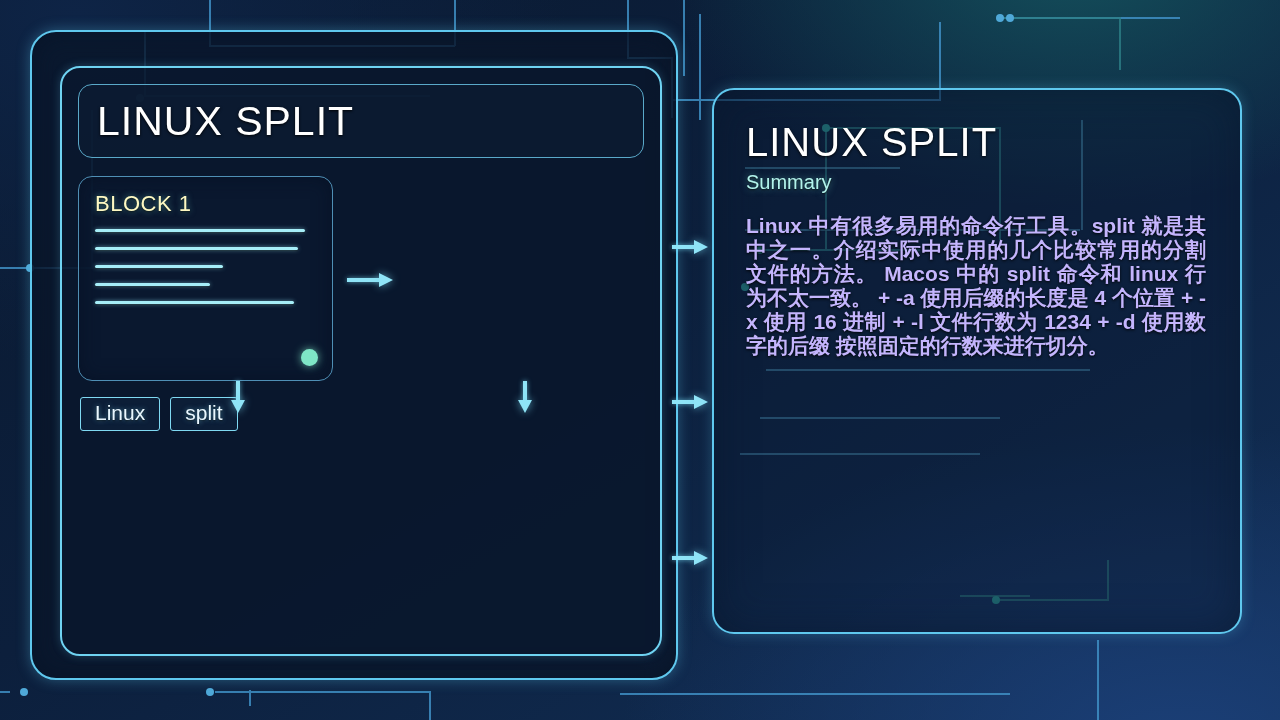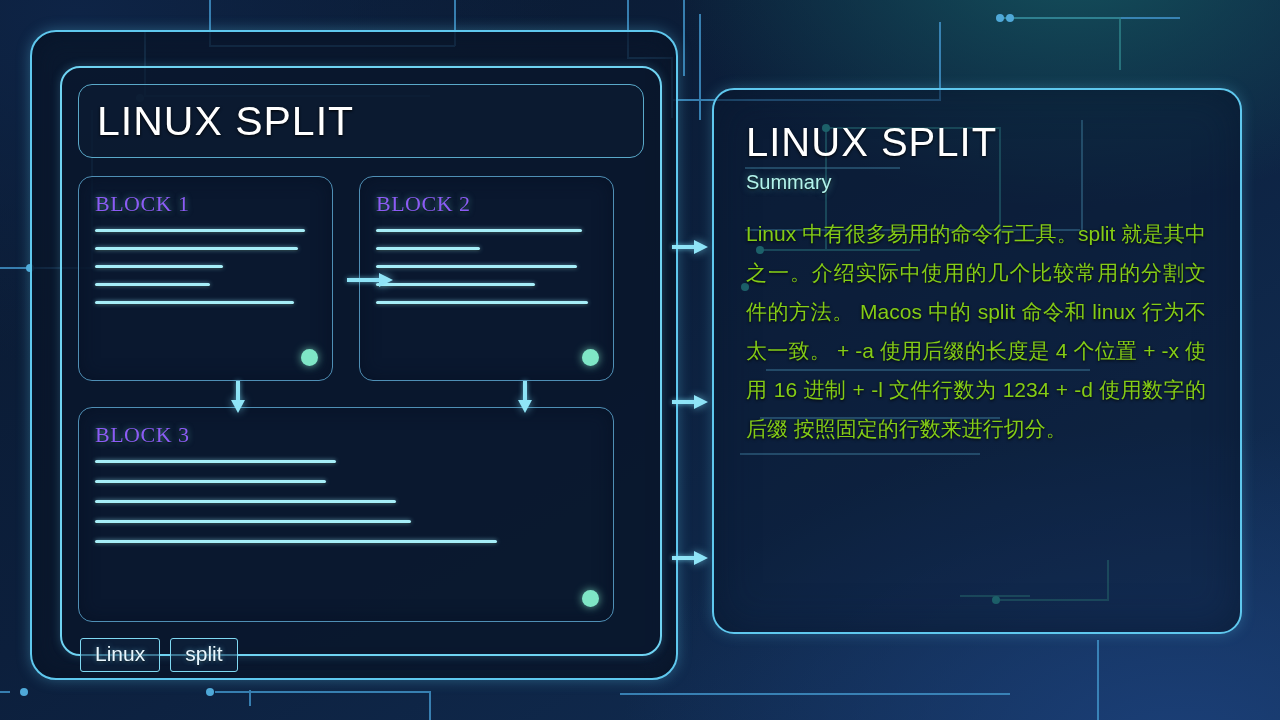--- a/index.html
+++ b/index.html
@@ -68,25 +68,24 @@
     border-radius: 14px;
     background: rgba(11,26,48,0.62);
     padding: 14px 16px 14px 16px;
     box-shadow: inset 0 0 18px rgba(6,16,34,0.7);
   }
   .block.half { width: 255px; height: 205px; }
   .block.full { width: 536px; height: 215px; margin-top: 26px; }
 
   .block-title {
     font-size: 22px; font-weight: 300;
-    color: #8b5cf6;
+    color: #fef9c3;
     letter-spacing: 0.5px;
     text-shadow: 0 0 6px rgba(120,230,215,0.55), 0 1px 2px rgba(0,0,0,0.9);
     margin-bottom: 12px;
-    font-family: Liberation Serif, serif;
   }
   .line {
     height: 3px;
     background: #a6eef8;
     border-radius: 2px;
     margin-bottom: 15px;
     box-shadow: 0 0 4px rgba(150,230,250,0.6), 0 1px 2px rgba(0,0,0,0.8);
   }
   .block.full .line { margin-bottom: 17px; }
   .dot {
@@ -171,22 +170,22 @@
     letter-spacing: 1px;
     text-shadow: 0 1px 3px rgba(0,0,0,0.9);
     margin-bottom: 6px;
   }
   #right-panel .r-sub {
     font-size: 20px; font-weight: 400; color: #b2f3ec;
     text-shadow: 0 0 7px rgba(120,230,215,0.5), 0 1px 2px rgba(0,0,0,0.9);
     margin-bottom: 20px;
   }
   #right-panel .r-body {
-    font-size: 21px; font-weight: 400; line-height: 39px;
-    color: #84cc16;
+    font-size: 21px; font-weight: 700; line-height: 24px;
+    color: #c4b5fd;
     text-shadow: 0 1px 3px rgba(0,0,0,0.95);
     text-align: justify;
   }
 </style>
 </head>
 <body>
 
 <div id="bg-base"></div>
 
 <svg id="bg-circuit" width="1280" height="720" viewBox="0 0 1280 720">
@@ -251,41 +250,23 @@
         <div class="block half">
           <div class="block-title">BLOCK 1</div>
           <div class="line" style="width:95%"></div>
           <div class="line" style="width:92%"></div>
           <div class="line" style="width:58%"></div>
           <div class="line" style="width:52%"></div>
           <div class="line" style="width:90%"></div>
           <div class="dot"></div>
         </div>
 
-        <div class="block half">
-          <div class="block-title">BLOCK 2</div>
-          <div class="line" style="width:93%"></div>
-          <div class="line" style="width:47%"></div>
-          <div class="line" style="width:91%"></div>
-          <div class="line" style="width:72%"></div>
-          <div class="line" style="width:96%"></div>
-          <div class="dot"></div>
-        </div>
 
       </div>
 
-      <div class="block full">
-        <div class="block-title">BLOCK 3</div>
-        <div class="line" style="width:48%"></div>
-        <div class="line" style="width:46%"></div>
-        <div class="line" style="width:60%"></div>
-        <div class="line" style="width:63%"></div>
-        <div class="line" style="width:80%"></div>
-        <div class="dot"></div>
-      </div>
 
       <div class="tags-row">
         <span class="tag">Linux</span>
         <span class="tag">split</span>
       </div>
 
     </div>
 
     <div class="arrow-h" style="left:285px; top:205px; width:46px;">
       <div class="shaft"></div>

